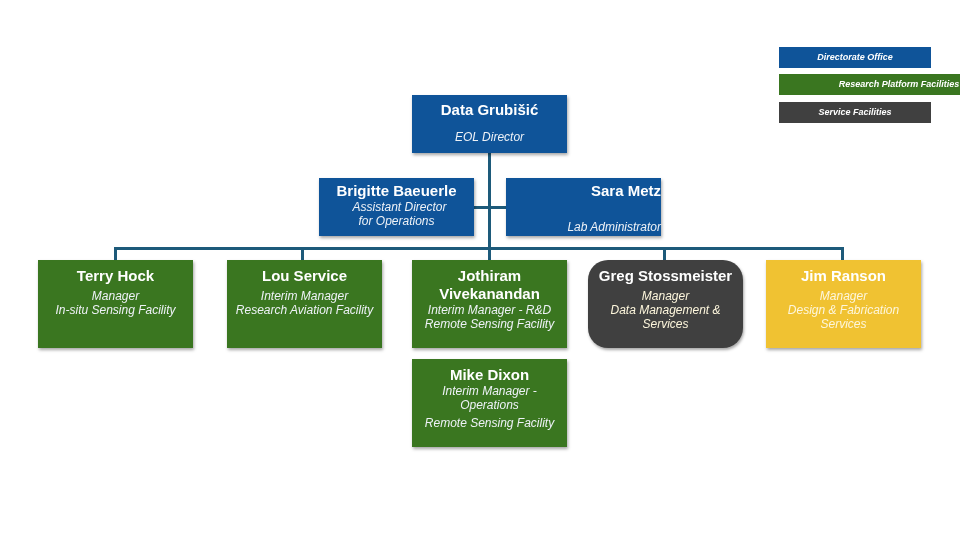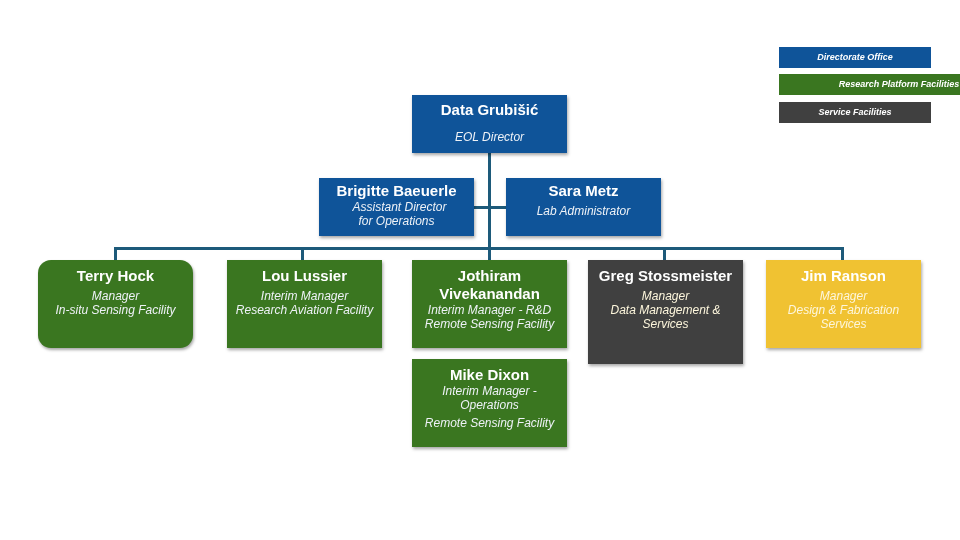--- a/index.html
+++ b/index.html
@@ -35,45 +35,45 @@
   <div class="name" style="margin-top:6px;">Data Grubišić</div>
   <div class="role" style="margin-top:11px;">EOL Director</div>
 </div>
 
 <div class="box blue" style="left:319px; top:178px; width:155px; height:58px;">
   <div class="name">Brigitte Baeuerle</div>
   <div class="role" style="padding-left:6px;">Assistant Director</div>
   <div class="role">for Operations</div>
 </div>
 
-<div class="box blue" style="left:506px; top:178px; width:155px; height:58px;">
+<div class="box blue" style="left:506px; top:178px; width:155px; height:58px;text-align:right;">
   <div class="name">Sara Metz</div>
-  <div class="role" style="margin-top:4px;">Lab Administrator</div>
+  <div class="role" style="margin-top:20px;">Lab Administrator</div>
 </div>
 
-<div class="box green" style="left:38px; top:260px; width:155px; height:88px;border-radius:13px;">
+<div class="box green" style="left:38px; top:260px; width:155px; height:88px;">
   <div class="name" style="margin-top:7px;">Terry Hock</div>
   <div class="role" style="margin-top:4px;">Manager</div>
   <div class="role">In-situ Sensing Facility</div>
 </div>
 
 <div class="box green" style="left:227px; top:260px; width:155px; height:88px;">
-  <div class="name" style="margin-top:7px;">Lou Lussier</div>
+  <div class="name" style="margin-top:7px;">Lou Service</div>
   <div class="role" style="margin-top:4px;">Interim Manager</div>
   <div class="role">Research Aviation Facility</div>
 </div>
 
 <div class="box green" style="left:412px; top:260px; width:155px; height:88px;">
   <div class="name" style="margin-top:7px;">Jothiram</div>
   <div class="name" style="margin-top:0;">Vivekanandan</div>
   <div class="role">Interim Manager - R&amp;D</div>
   <div class="role">Remote Sensing Facility</div>
 </div>
 
-<div class="box gold" style="left:588px; top:260px; width:155px; height:104px;">
+<div class="box gold" style="left:588px; top:260px; width:155px; height:88px;border-radius:20px;">
   <div class="name" style="margin-top:7px;">Greg Stossmeister</div>
   <div class="role" style="margin-top:4px;">Manager</div>
   <div class="role">Data Management &amp;</div>
   <div class="role">Services</div>
 </div>
 
 <div class="box gold2" style="left:766px; top:260px; width:155px; height:88px;">
   <div class="name" style="margin-top:7px;">Jim Ranson</div>
   <div class="role" style="margin-top:4px;">Manager</div>
   <div class="role">Design &amp; Fabrication</div>

